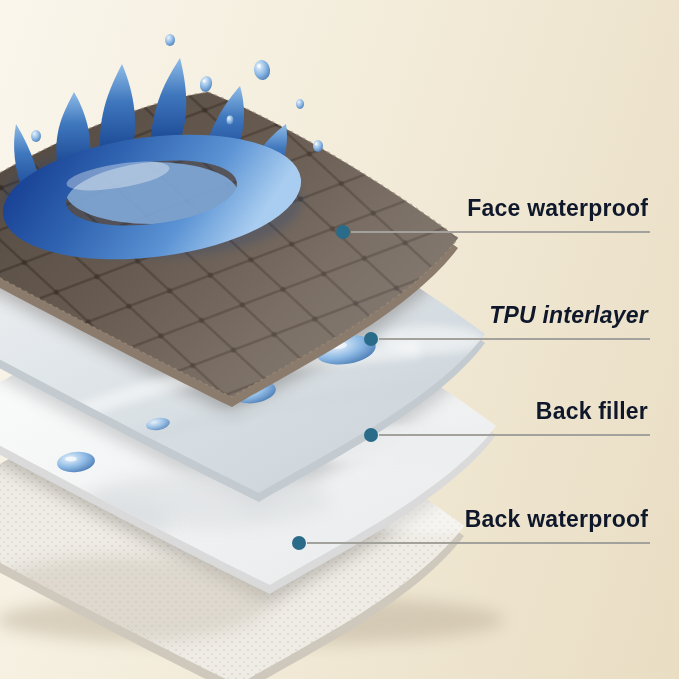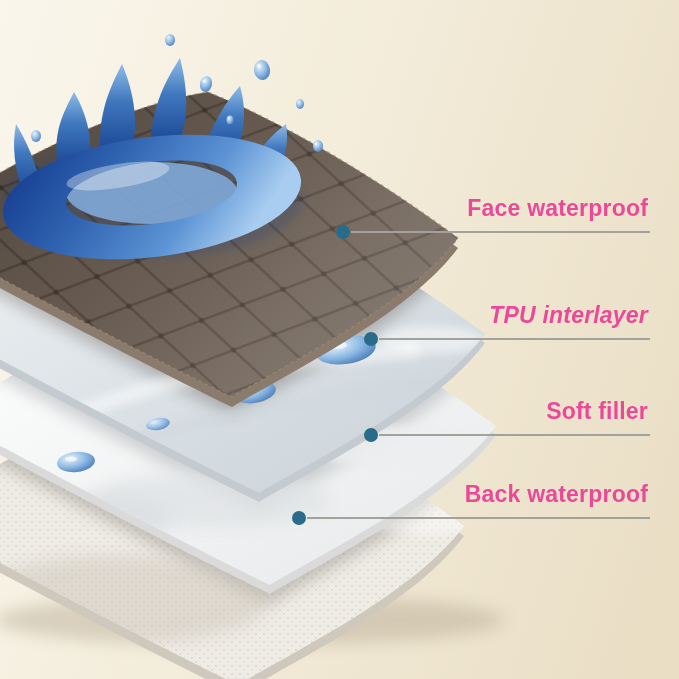--- a/index.html
+++ b/index.html
@@ -8,21 +8,21 @@
     font-family:"Liberation Sans",sans-serif;
     background:linear-gradient(108deg,#faf6ec 0%,#f3ecda 45%,#e9ddc3 100%);
   }
   .stage{position:relative;width:679px;height:679px;}
   .art{position:absolute;inset:0;}
   .callout{position:absolute;}
   .callout .line{position:absolute;left:8px;right:0;bottom:0;height:2px;background:#a3a19b;}
   .callout .dot{position:absolute;left:-7px;bottom:-6px;width:14px;height:14px;border-radius:50%;background:#2a6b8a;}
   .callout .label{
     position:absolute;right:2px;bottom:11px;white-space:nowrap;
-    font-size:23px;font-weight:600;color:#ec4899;letter-spacing:.2px;
+    font-size:23px;font-weight:600;color:#0f172a;letter-spacing:.2px;
   }
 </style>
 </head>
 <body>
 
 <div class="stage">
 
   <svg class="art" viewBox="0 0 679 679" width="679" height="679" aria-hidden="true">
     <defs>
       <path id="sheet" d="M-60,208 C30,152 128,104 208,92 C298,128 402,196 458,238 C436,268 396,300 346,331 C302,358 262,379 232,397 C162,363 52,306 -60,246 Z"></path>
@@ -188,22 +188,22 @@
 
   <div class="callout" style="left:371px;top:294px;width:279px;height:46px;font-style:italic;">
     <span class="dot"></span>
     <span class="line"></span>
     <span class="label">TPU interlayer</span>
   </div>
 
   <div class="callout" style="left:371px;top:390px;width:279px;height:46px;">
     <span class="dot"></span>
     <span class="line"></span>
-    <span class="label">Soft filler</span>
-  </div>
-
-  <div class="callout" style="left:299px;top:473px;width:351px;height:46px;">
+    <span class="label">Back filler</span>
+  </div>
+
+  <div class="callout" style="left:299px;top:498px;width:351px;height:46px;">
     <span class="dot"></span>
     <span class="line"></span>
     <span class="label">Back waterproof</span>
   </div>
 
 </div>
 
 </body></html>

